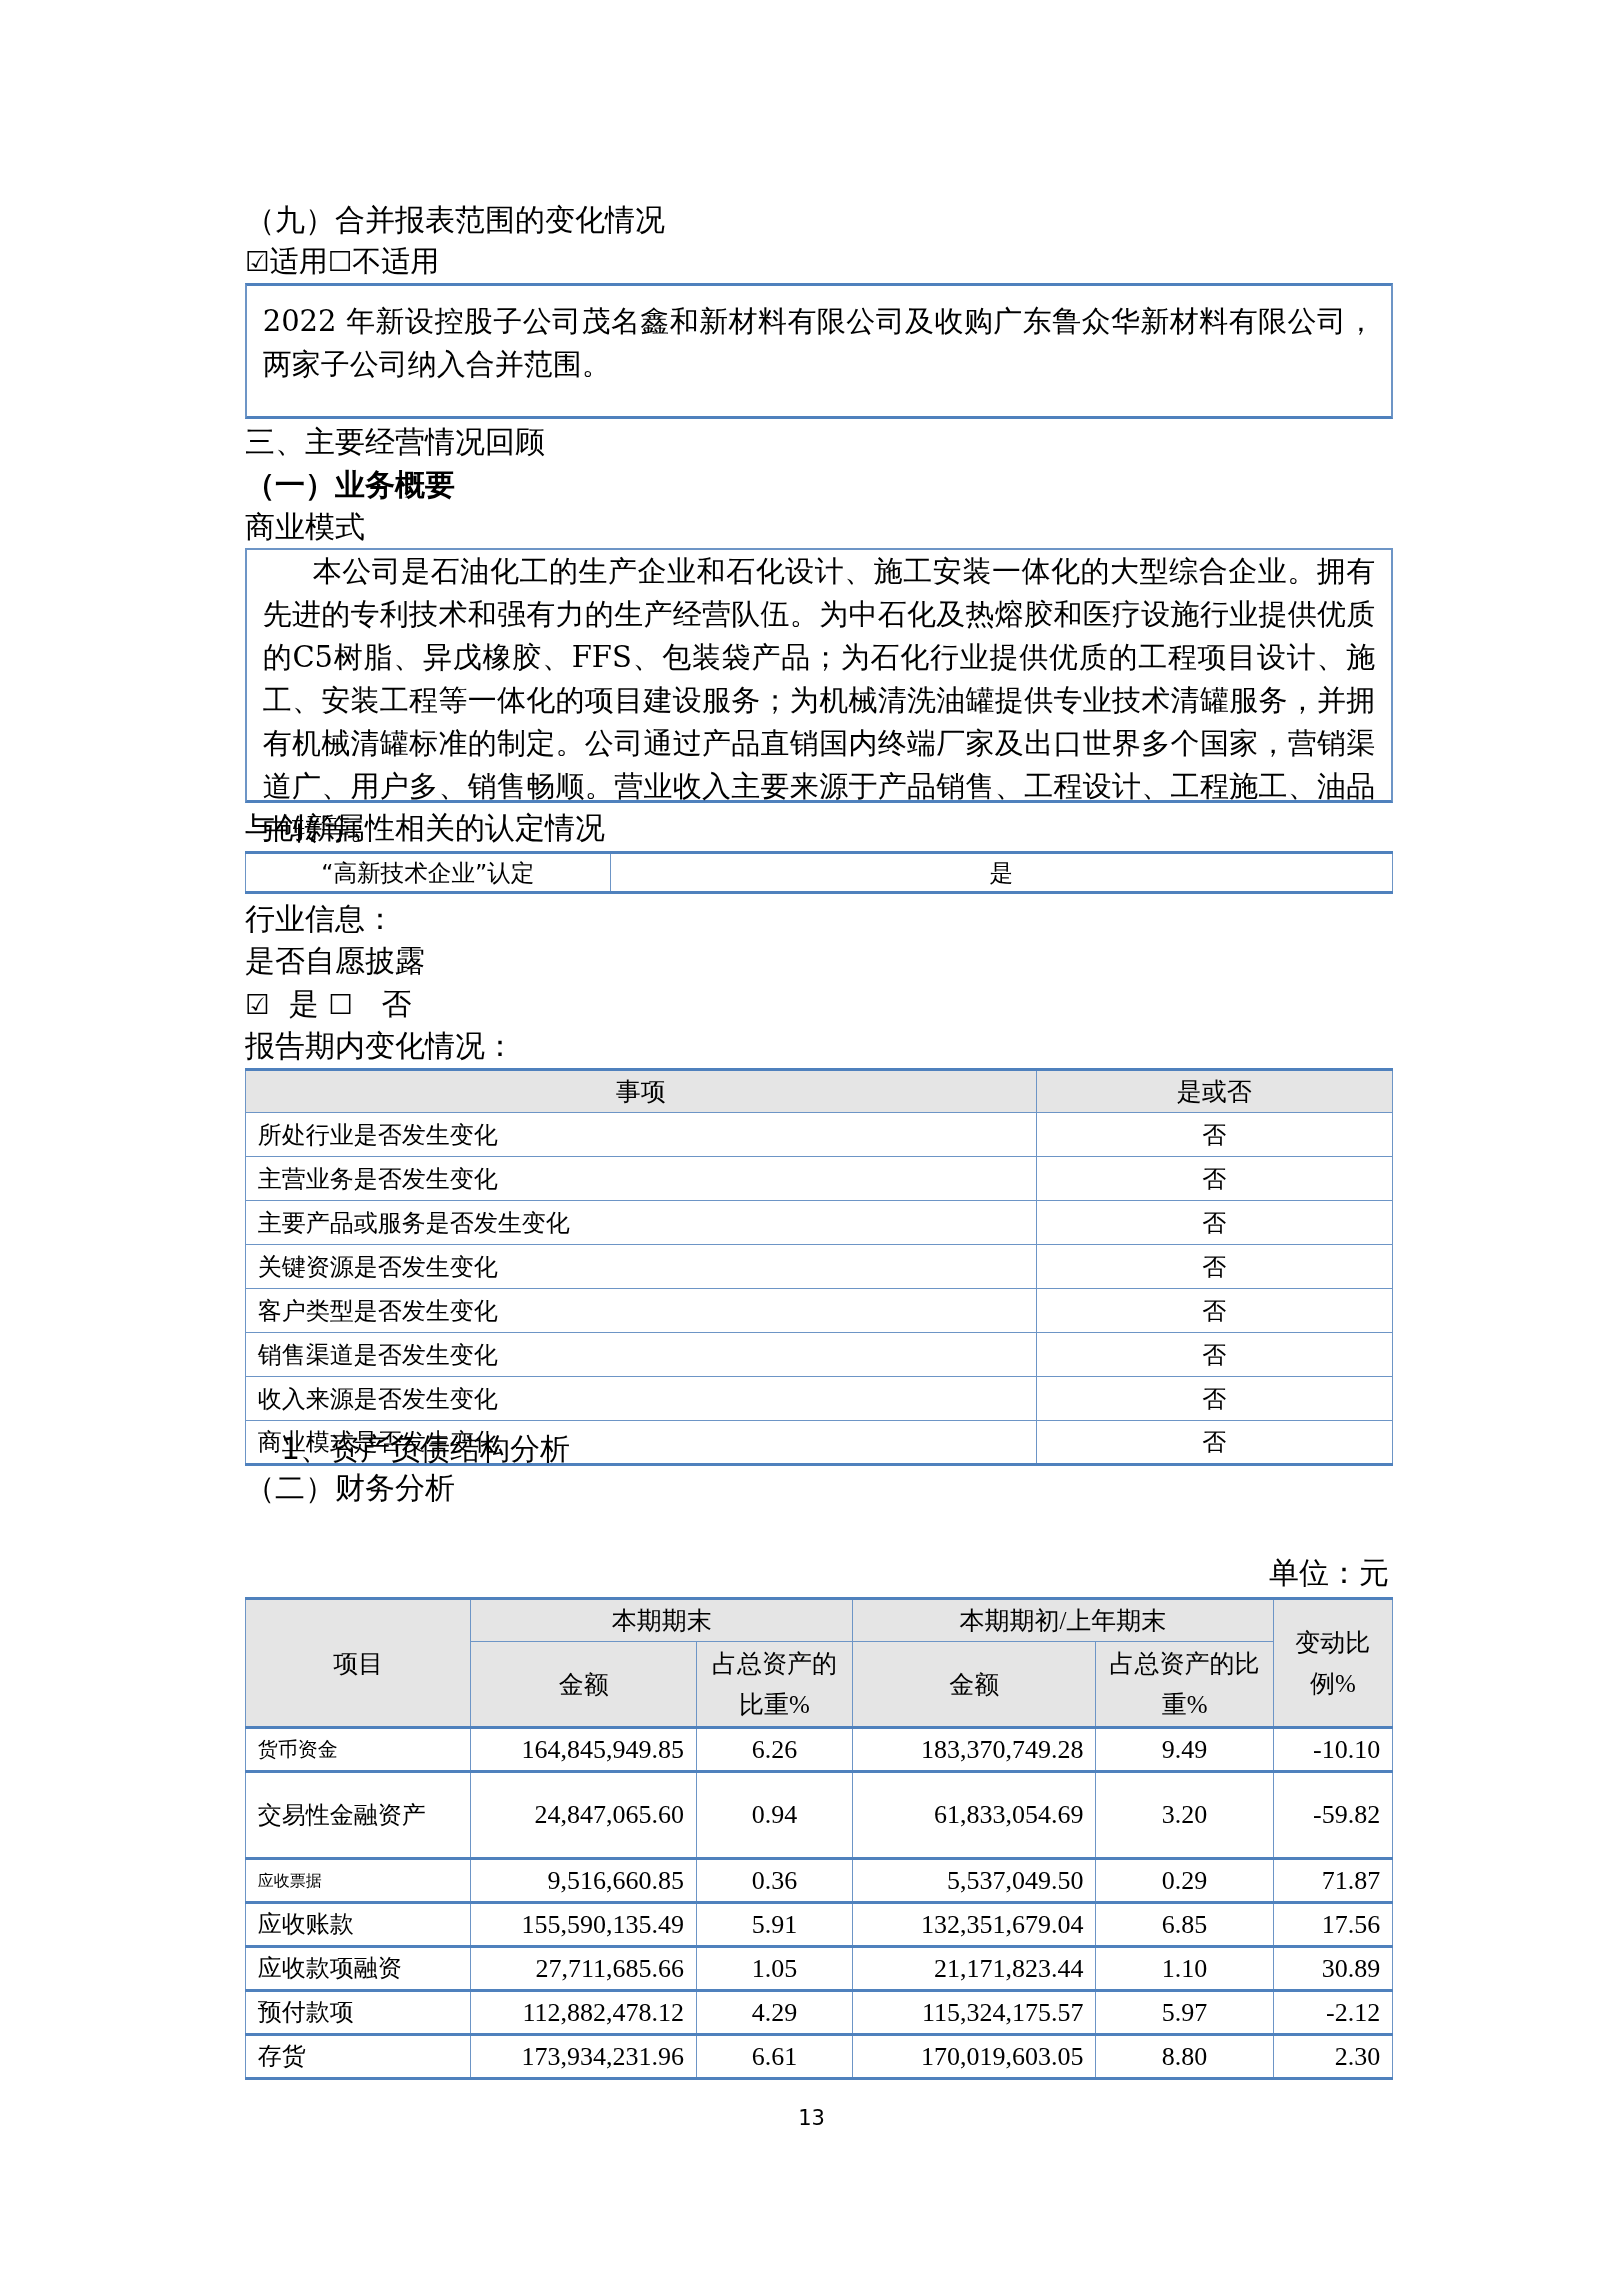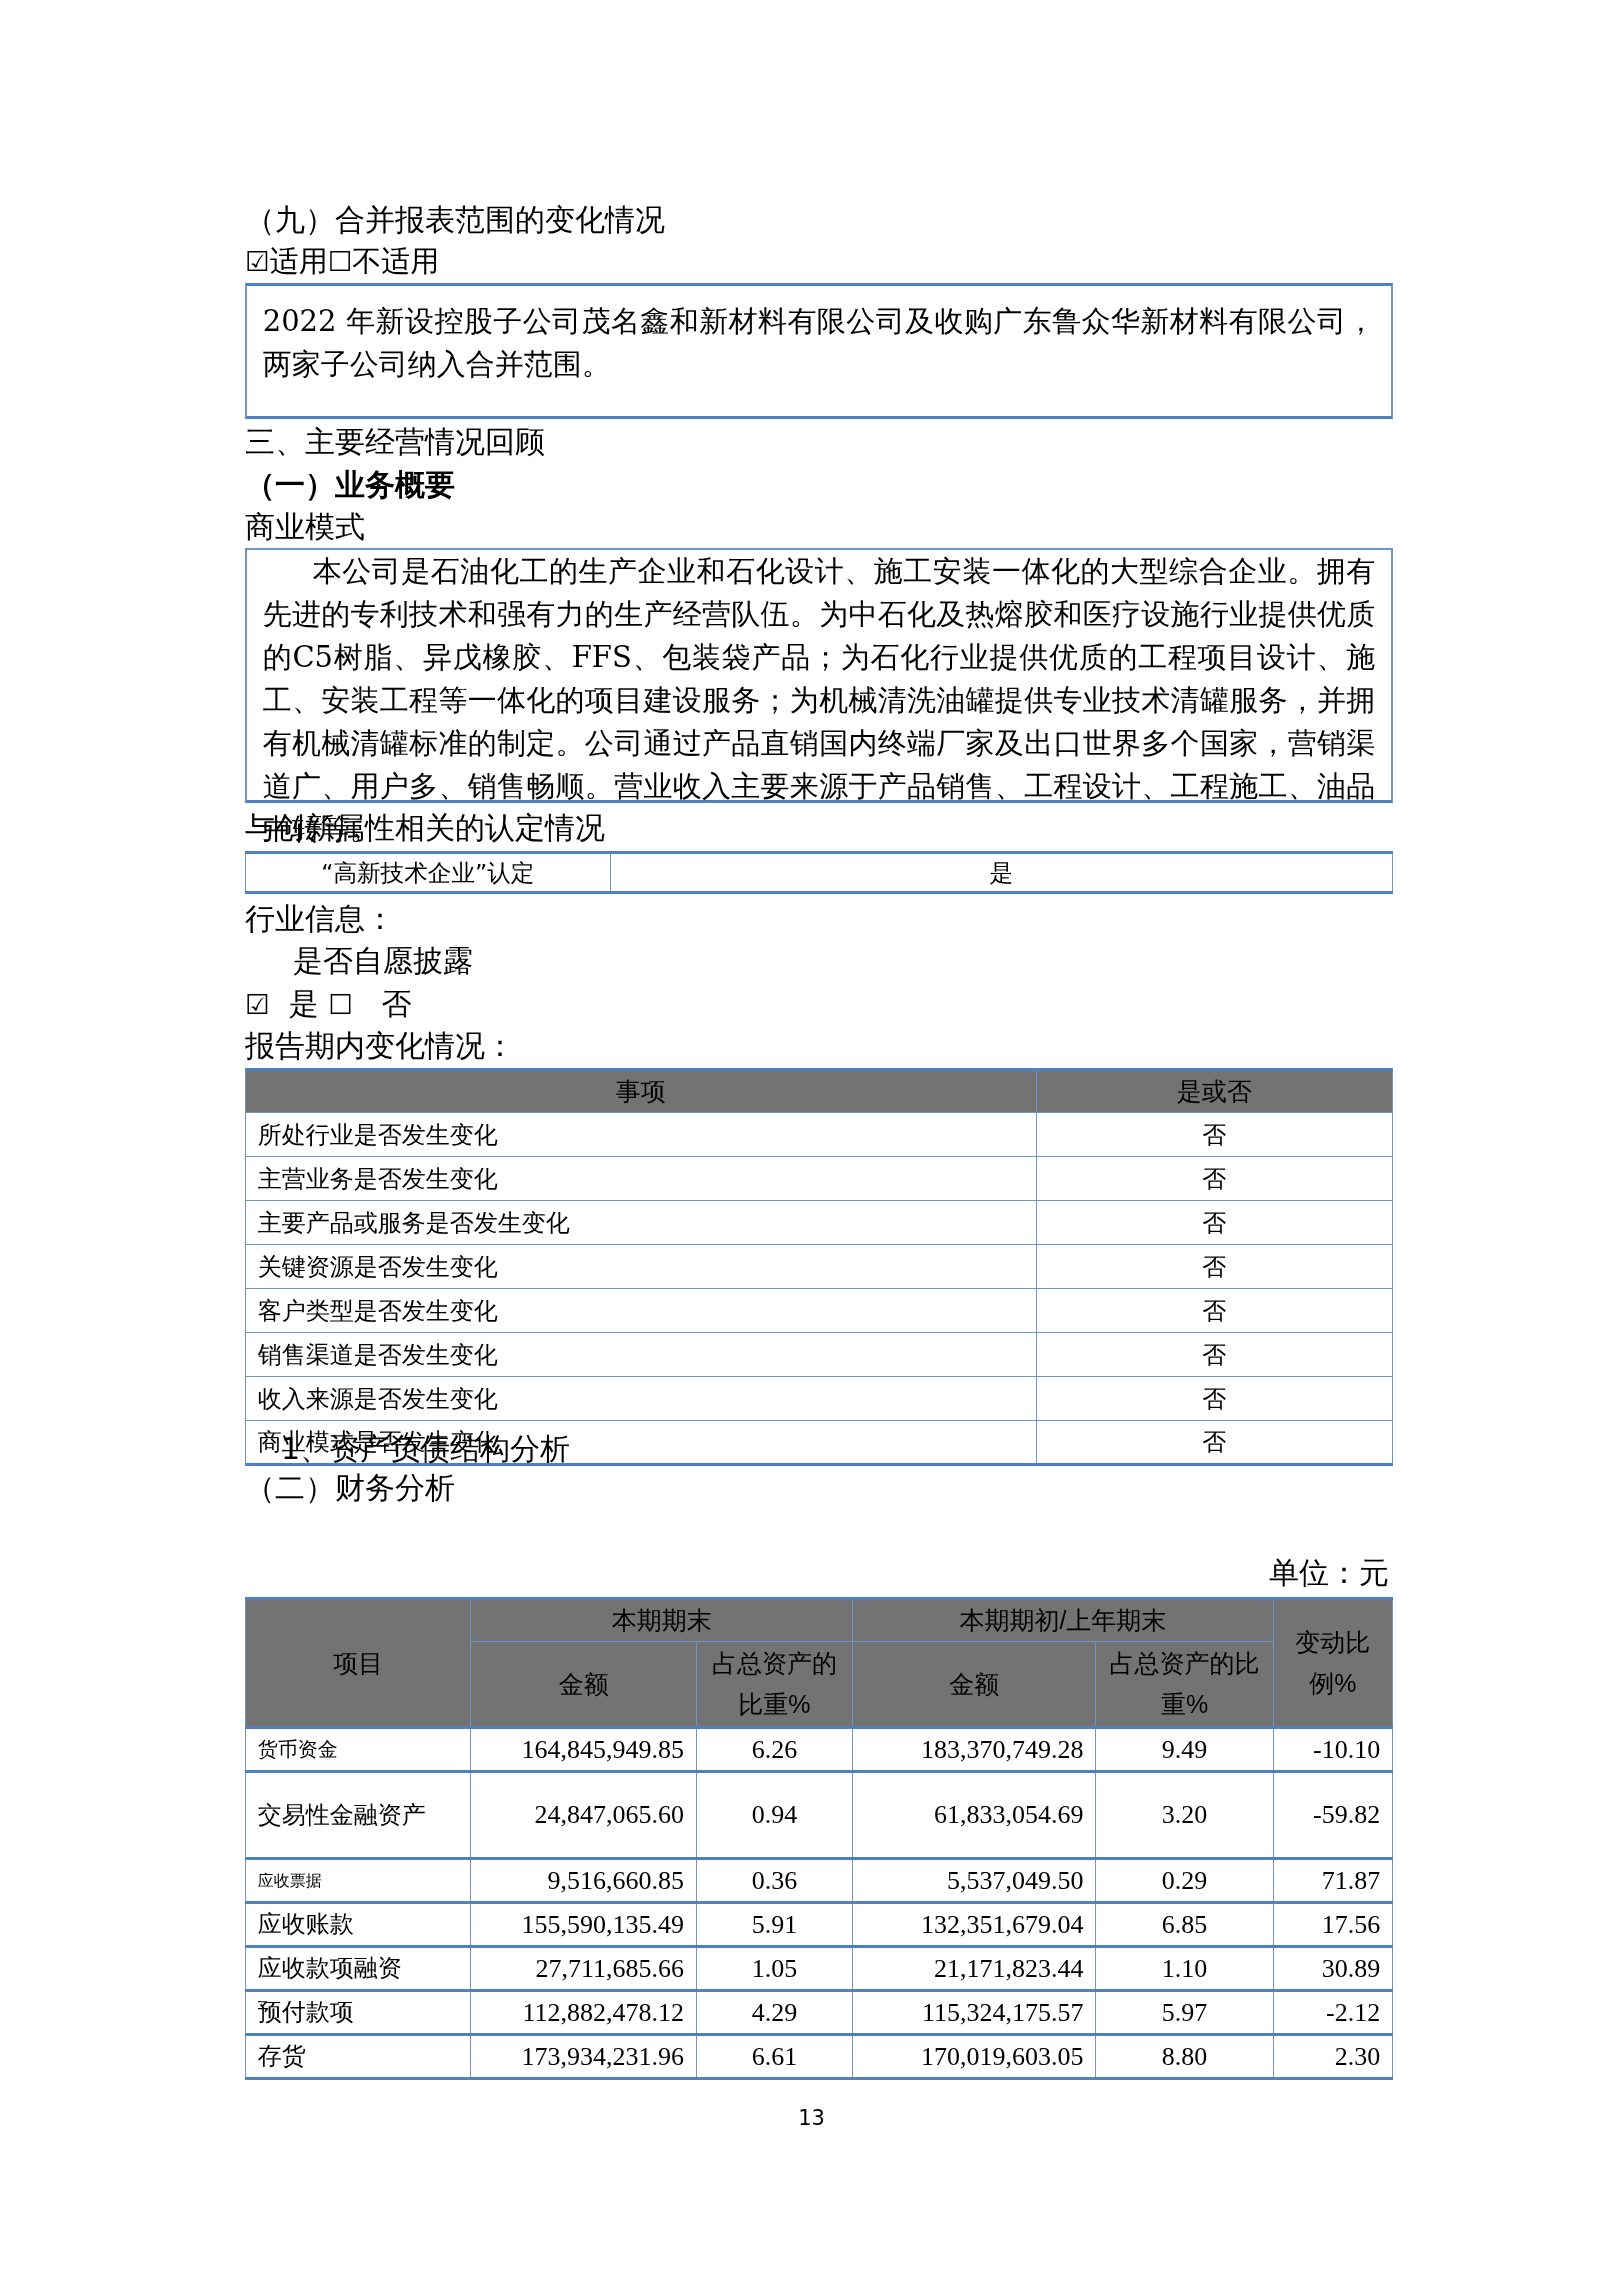--- a/index.html
+++ b/index.html
@@ -5,21 +5,21 @@
   html, body { margin: 0; padding: 0; background: #ffffff; }
   body { width: 1623px; height: 2295px; position: relative; overflow: hidden;
          font-family: "DejaVu Serif", "Liberation Serif", serif; color: #000; }
   .abs { position: absolute; }
   .h { font-family: "DejaVu Sans", "Liberation Sans", sans-serif; font-size: 30px; line-height: 41px; white-space: nowrap; }
   .box { position: absolute; border: 2px solid #6d95c6; box-sizing: border-box; }
   .box.top-thick { border-top: 3.3px solid #4f81bd; border-bottom: 3.3px solid #4f81bd; }
   .para { position: absolute; left: 15.7px; right: 15.7px; font-size: 29px; line-height: 43px; text-align: justify; }
   table { border-collapse: collapse; position: absolute; font-size: 25px; }
   td, th { border: 1.3px solid #6d95c6; padding: 0 11.8px; font-weight: normal; }
-  th { background: #737373; font-family: Liberation Sans, sans-serif; margin-left: 6px; }
+  th { background: #e5e5e5; font-family: Liberation Serif, serif; margin-left: 6px; }
   .center { text-align: center; }
   .right { text-align: right; }
   .num { font-family: "Liberation Serif", "DejaVu Serif", serif; font-size: 26px; }
   .thick-top { border-top: 3.3px solid #4f81bd; }
   .thick-bot { border-bottom: 3.3px solid #4f81bd; }
   .cb { font-family: "DejaVu Sans", sans-serif; font-size: 27.5px; }
 </style>
 </head>
 <body>
 
@@ -42,21 +42,21 @@
 <table style="left:245px; top:851px; width:1148px; height:43px;">
   <tbody>
       <tr class="thick-top thick-bot">
     <td class="center" style="width:340px; font-family:'DejaVu Sans',sans-serif; font-size:23.6px;">“高新技术企业”认定</td>
     <td class="center" style="font-family:'DejaVu Sans',sans-serif; font-size:23.6px;">是</td>
   </tr>
 </tbody>
   </table>
 
 <div class="abs h" style="left:245px; top:898px;">行业信息：</div>
-<div class="abs h" style="left:245px; top:940px;margin-left:48px;">是否自愿披露</div>
+<div class="abs h" style="left:245px; top:940px;">是否自愿披露</div>
 <div class="abs h" style="left:245px; top:983px;">
   <span class="cb">☑</span>&nbsp;&nbsp;<span>是</span>&nbsp;<span class="cb">☐</span>&nbsp;&nbsp;&nbsp;<span>否</span>
 </div>
 <div class="abs h" style="left:245px; top:1025px;">报告期内变化情况：</div>
 
 <table id="changes-table" style="left:245px; top:1068px; width:1148px;">
   <thead>
     <tr class="thick-top" style="height:43px;">
       <th style="width:766px;">事项</th>
       <th>是或否</th>

